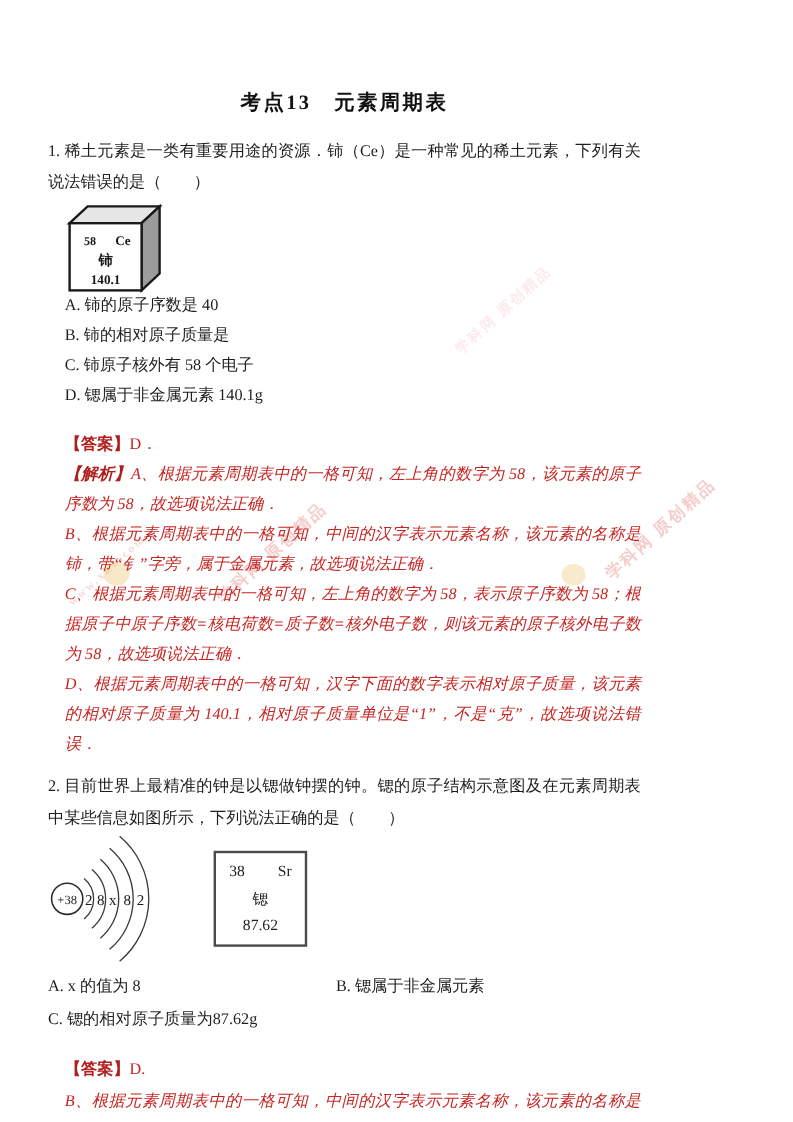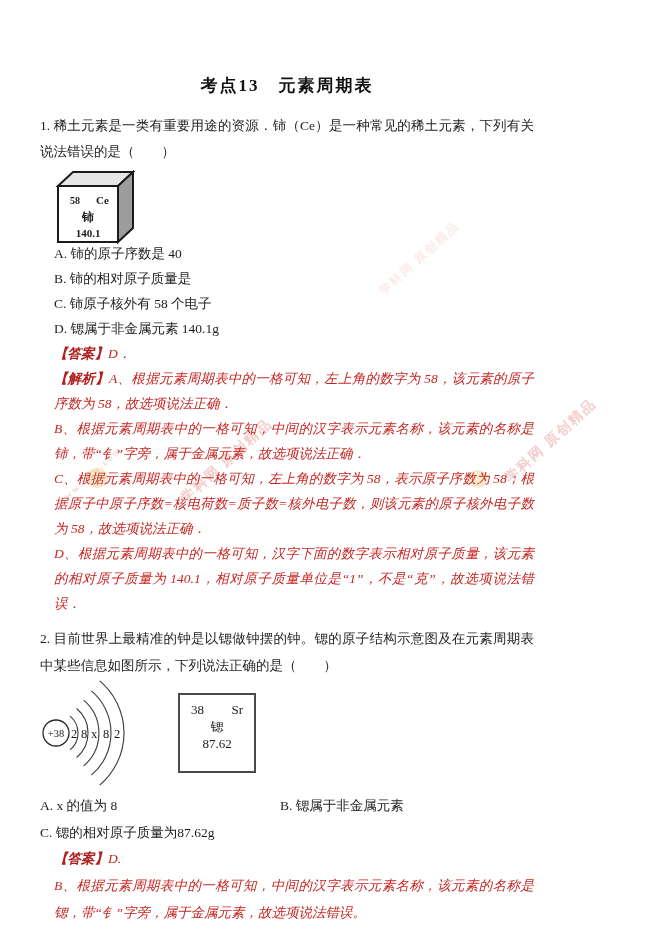--- a/index.html
+++ b/index.html
@@ -13,35 +13,35 @@
 
   .title { text-align:center; font-size:17px; font-weight:bold; letter-spacing:2px; margin-bottom:16px; color:#111; }
 
   .stem { line-height:26px; text-align:justify; }
 
   .cube-wrap { margin:3px 0 2px 14px; height:70px; }
 
   .optline { line-height:25px; margin-left:14px; }
   .q1-options { margin-top:3px; }
 
-  .answer-line { line-height:25px; margin-left:14px; color:#c52522; margin-top:0px;font-style:italic; }
+  .answer-line { line-height:25px; margin-left:14px; color:#c52522; margin-top:16px; }
   .tag { font-weight:bold; color:#b01f1d; }
 
   .analysis { color:#c52522; line-height:25px; text-align:justify; margin-left:14px; }
   .analysis p { margin:0;font-style:italic; }
 
   .q2 { margin-top:9px; }
   .q2 .stem { line-height:27px; }
 
   .diagram-row { display:flex; align-items:center; margin-top:0px; margin-left:-6px; height:108px; }
   .atom-svg { width:126px; height:108px; flex:none; }
   .el-box {
     flex:none; width:78px; height:80px; border:2px solid #4a4a4a;
     margin-left:18px; padding:7px 11px 8px 11px;
-    display:flex; flex-direction:column; 
+    display:flex; flex-direction:column; justify-content:space-between;
     font-size:13px; color:#222;
   }
   .el-row1 { display:flex; justify-content:space-between; }
   .el-center { text-align:center; }
 
   .q2-options { display:grid; grid-template-columns:240px auto; margin-top:5px; }
   .q2-options > div { line-height:27px; }
   .q2-answer { line-height:26px; }
   .q2-analysis { line-height:27px; }
 

